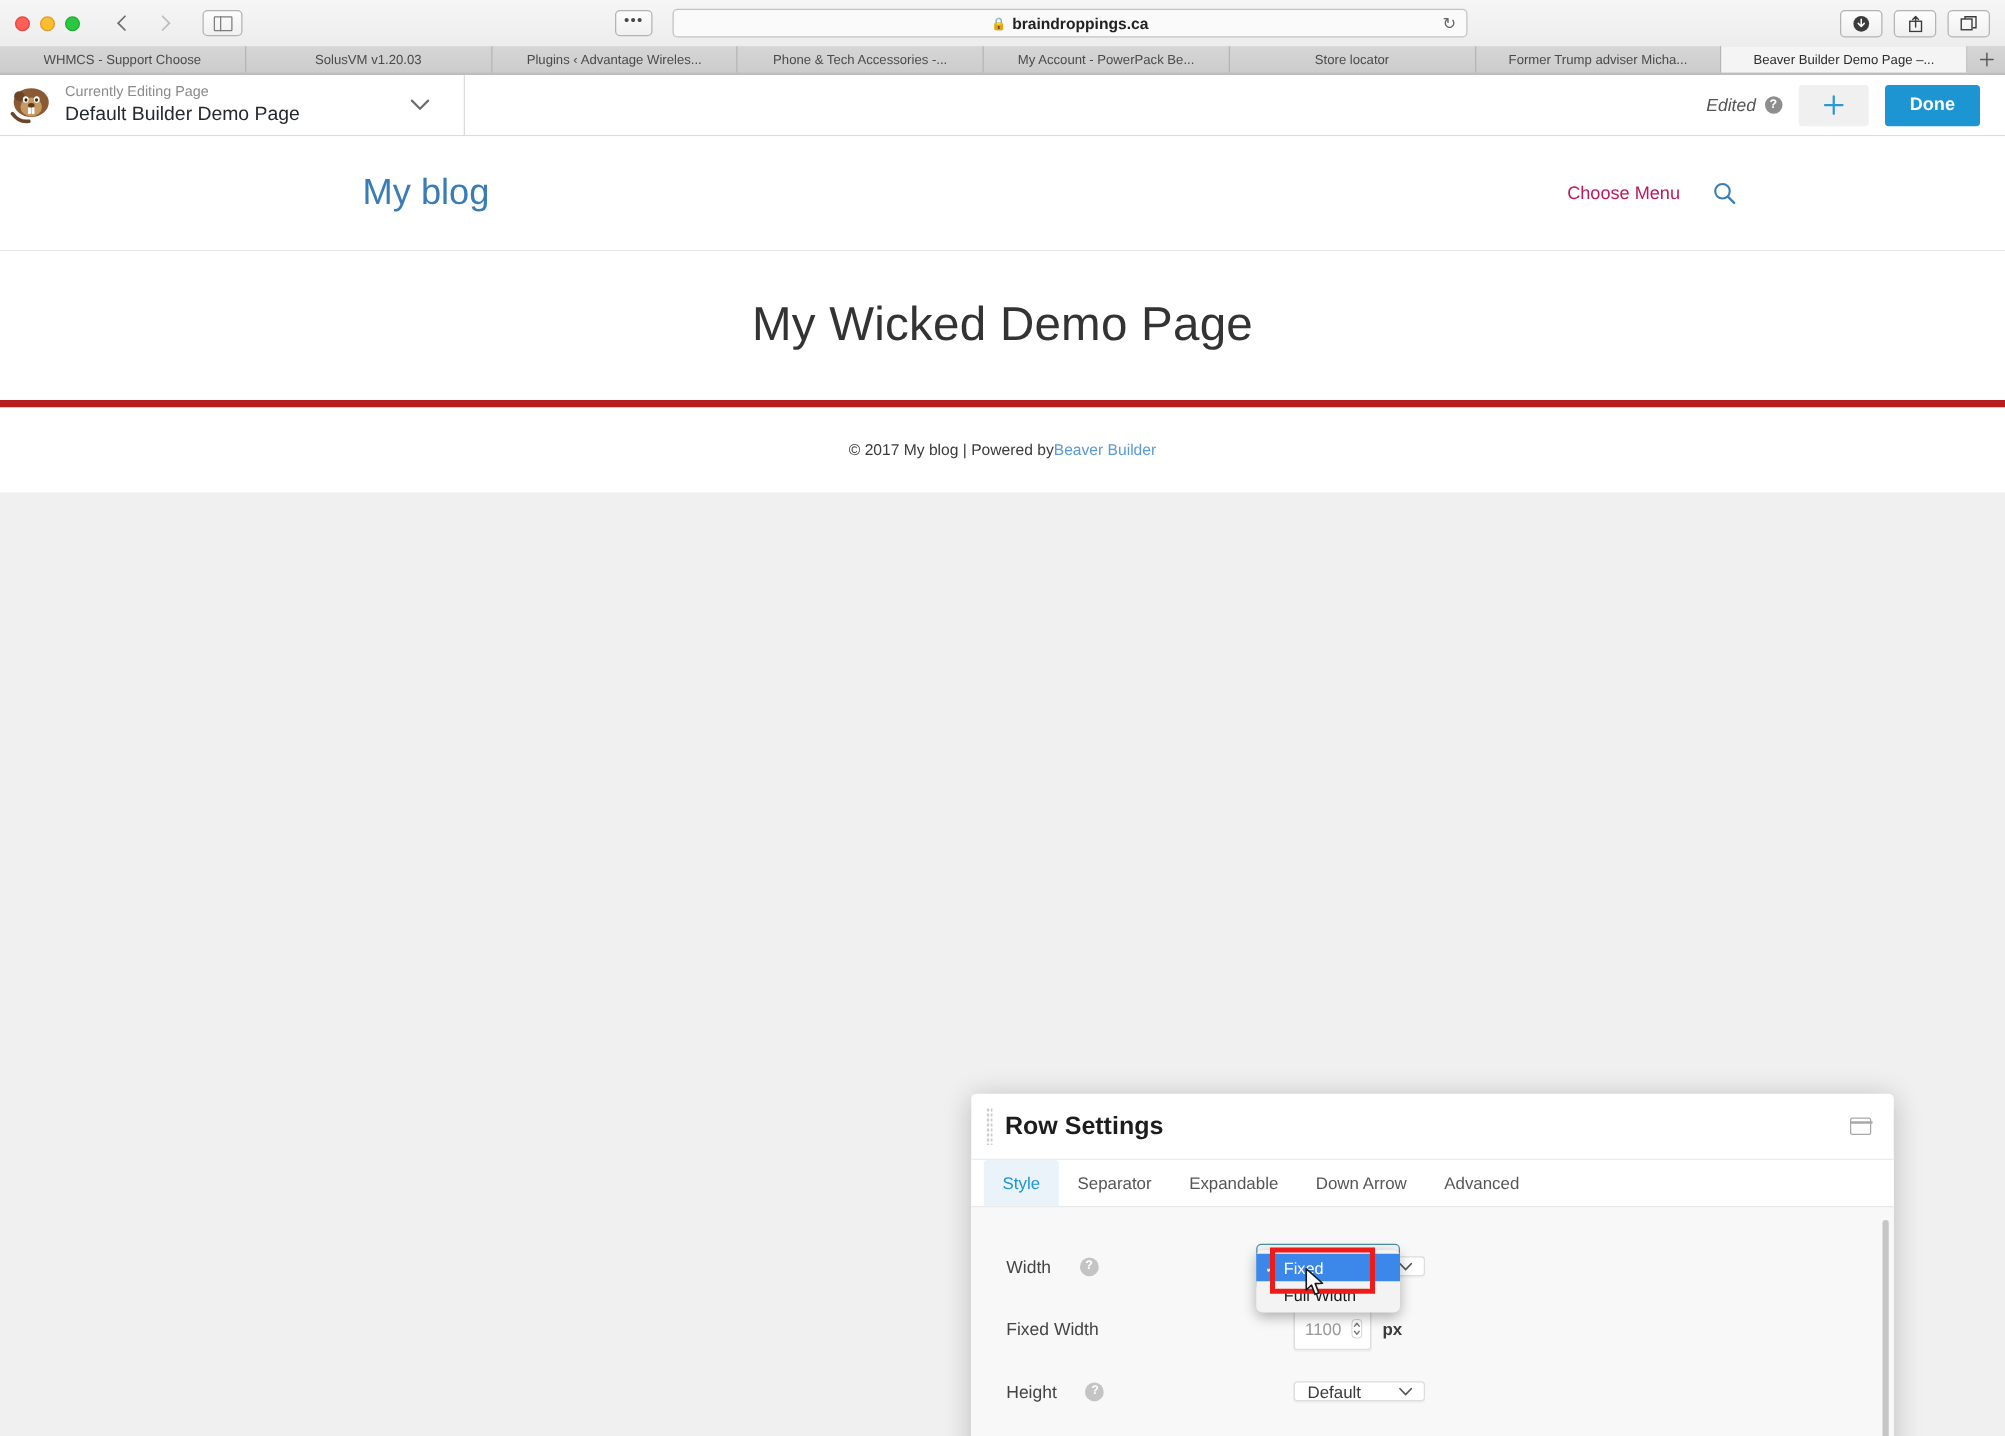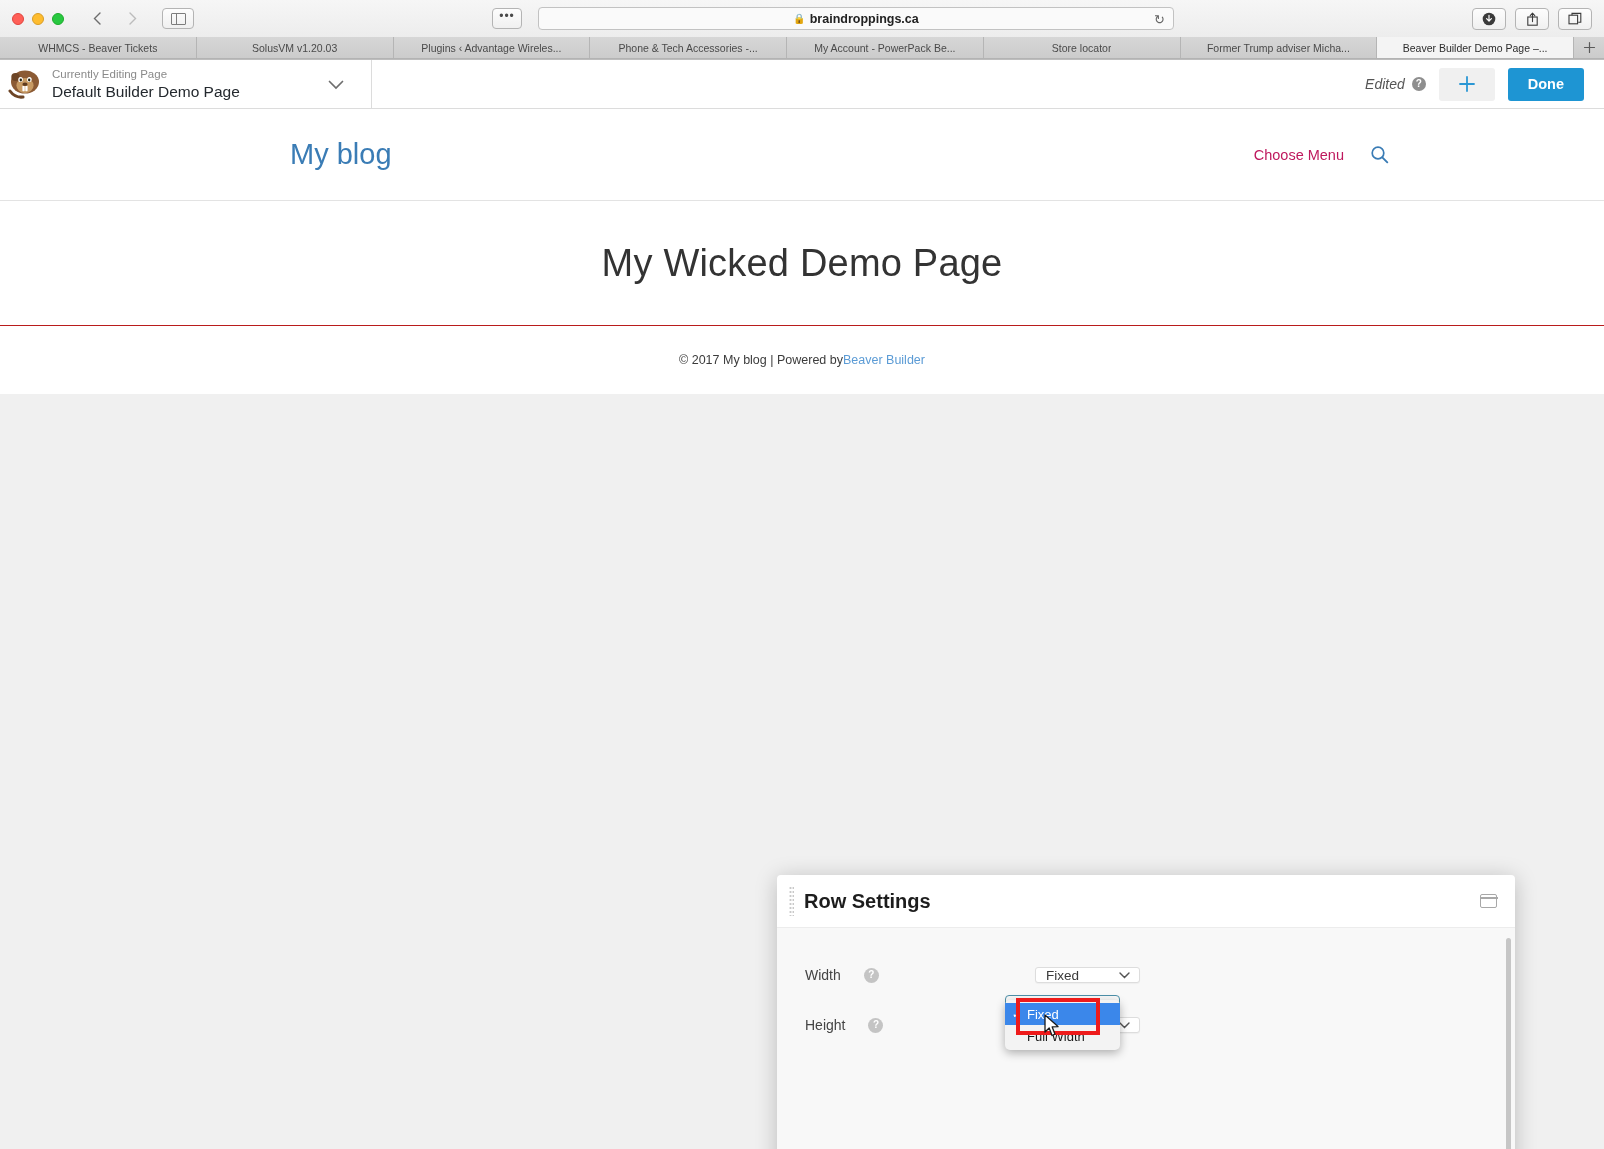--- a/index.html
+++ b/index.html
@@ -202,21 +202,21 @@
   .site-nav {
     margin-left: auto; display: flex; align-items: center; gap: 26px;
   }
   .site-nav-link { font-size: 14.5px; color: #be185d; }
   .search-icon-wrap { color: #3a7cb5; display: flex; align-items: center; }
 
   .site-main {
     height: 125px;
     display: flex; align-items: center; justify-content: center;
     background: #fff;
-    border-bottom: 1px solid #b91c1c;
+    border-bottom: 6px solid #b91c1c;
   }
   .page-title {
     font-size: 38px; color: #333; font-weight: 400; letter-spacing: .2px;
   }
 
   .site-footer {
     height: 68px;
     display: flex; align-items: center; justify-content: center;
     background: #fff;
     font-size: 12.5px; color: #3b3b3b;
@@ -453,21 +453,21 @@
         <svg width="14" height="14" viewBox="0 0 14 14">
             <rect x="1" y="3.2" width="8.6" height="8.6" stroke="#3b3b3b" stroke-width="1.1" fill="none"></rect>
             <path d="M4 3.2 V1.4 H12.8 V10.2 H10.2" stroke="#3b3b3b" stroke-width="1.1" fill="none"></path>
           </svg>
       </div>
     </div>
   </div>
 
   <div class="tab-strip">
     <div class="tab">
-        <span>WHMCS - Beaver Tickets</span>
+        <span>WHMCS - Support Choose</span>
       </div>
     <div class="tab">
         <span>SolusVM v1.20.03</span>
       </div>
     <div class="tab">
         <span>Plugins ‹ Advantage Wireles...</span>
       </div>
     <div class="tab">
         <span>Phone &amp; Tech Accessories -...</span>
       </div>
@@ -560,20 +560,37 @@
 <div class="canvas-grey">
 
   <div class="settings-panel">
 
     <div class="panel-header">
       <div class="drag-grip"></div>
       <div class="panel-title">Row Settings</div>
       <div class="panel-minimize"></div>
     </div>
 
+    <div class="panel-tabs">
+      <div class="panel-tab active">
+          <span>Style</span>
+        </div>
+      <div class="panel-tab">
+          <span>Separator</span>
+        </div>
+      <div class="panel-tab">
+          <span>Expandable</span>
+        </div>
+      <div class="panel-tab">
+          <span>Down Arrow</span>
+        </div>
+      <div class="panel-tab">
+          <span>Advanced</span>
+        </div>
+    </div>
 
     <div class="panel-body">
 
       <div class="section-white">
         <div class="field-row">
           <div class="field-label">
             <span>Width</span>
             <span class="help-circle">?</span>
           </div>
           <div class="field-control">
@@ -581,20 +598,38 @@
               <span>Fixed</span>
               <span class="caret">
                 <svg width="11" height="7" viewBox="0 0 11 7">
                     <path d="M1 1 L5.5 5.6 L10 1" stroke="#555" stroke-width="1.4" fill="none" stroke-linecap="round"></path>
                   </svg>
               </span>
             </div>
           </div>
         </div>
 
+        <div class="field-row">
+          <div class="field-label">
+            <span>Fixed Width</span>
+          </div>
+          <div class="field-control">
+            <div class="num-input">
+              <span>1100</span>
+              <span class="stepper">
+                <svg width="9" height="16" viewBox="0 0 9 16">
+                    <rect x="0.5" y="0.5" width="8" height="15" rx="3" stroke="#ccc" stroke-width="0.8" fill="none"></rect>
+                    <path d="M2.6 6 L4.5 3.6 L6.4 6" stroke="#777" stroke-width="1" fill="none" stroke-linecap="round" stroke-linejoin="round"></path>
+                    <path d="M2.6 10 L4.5 12.4 L6.4 10" stroke="#777" stroke-width="1" fill="none" stroke-linecap="round" stroke-linejoin="round"></path>
+                  </svg>
+              </span>
+            </div>
+            <span class="unit-label">px</span>
+          </div>
+        </div>
 
         <div class="field-row">
           <div class="field-label">
             <span>Height</span>
             <span class="help-circle">?</span>
           </div>
           <div class="field-control">
             <div class="select-box">
               <span>Default</span>
               <span class="caret">

